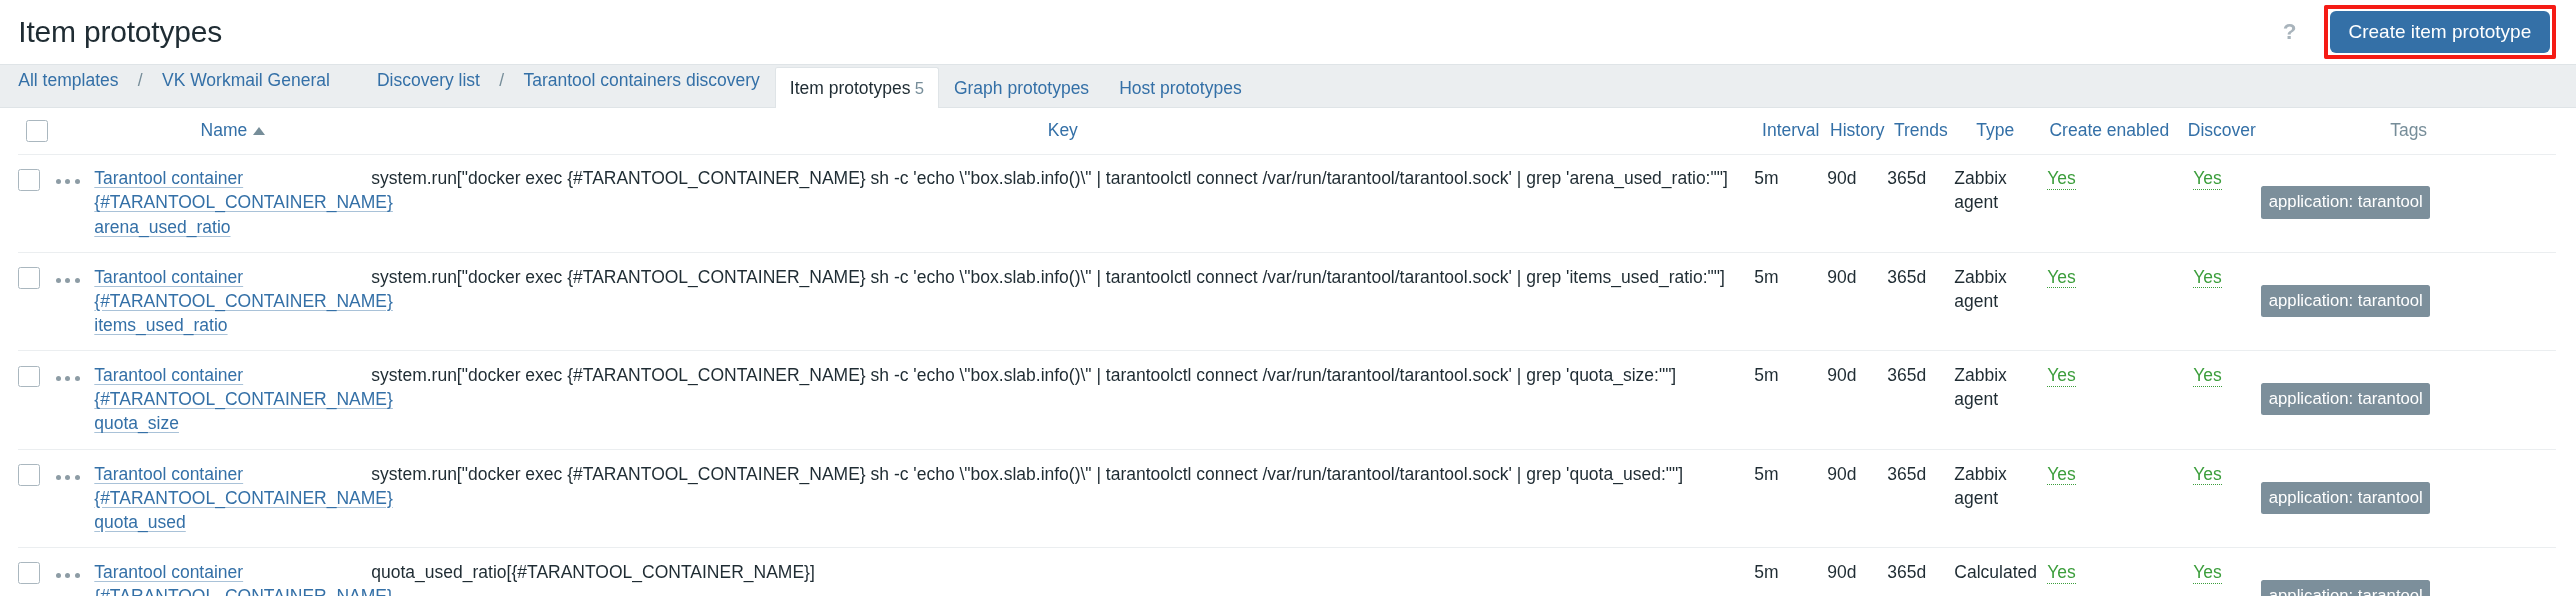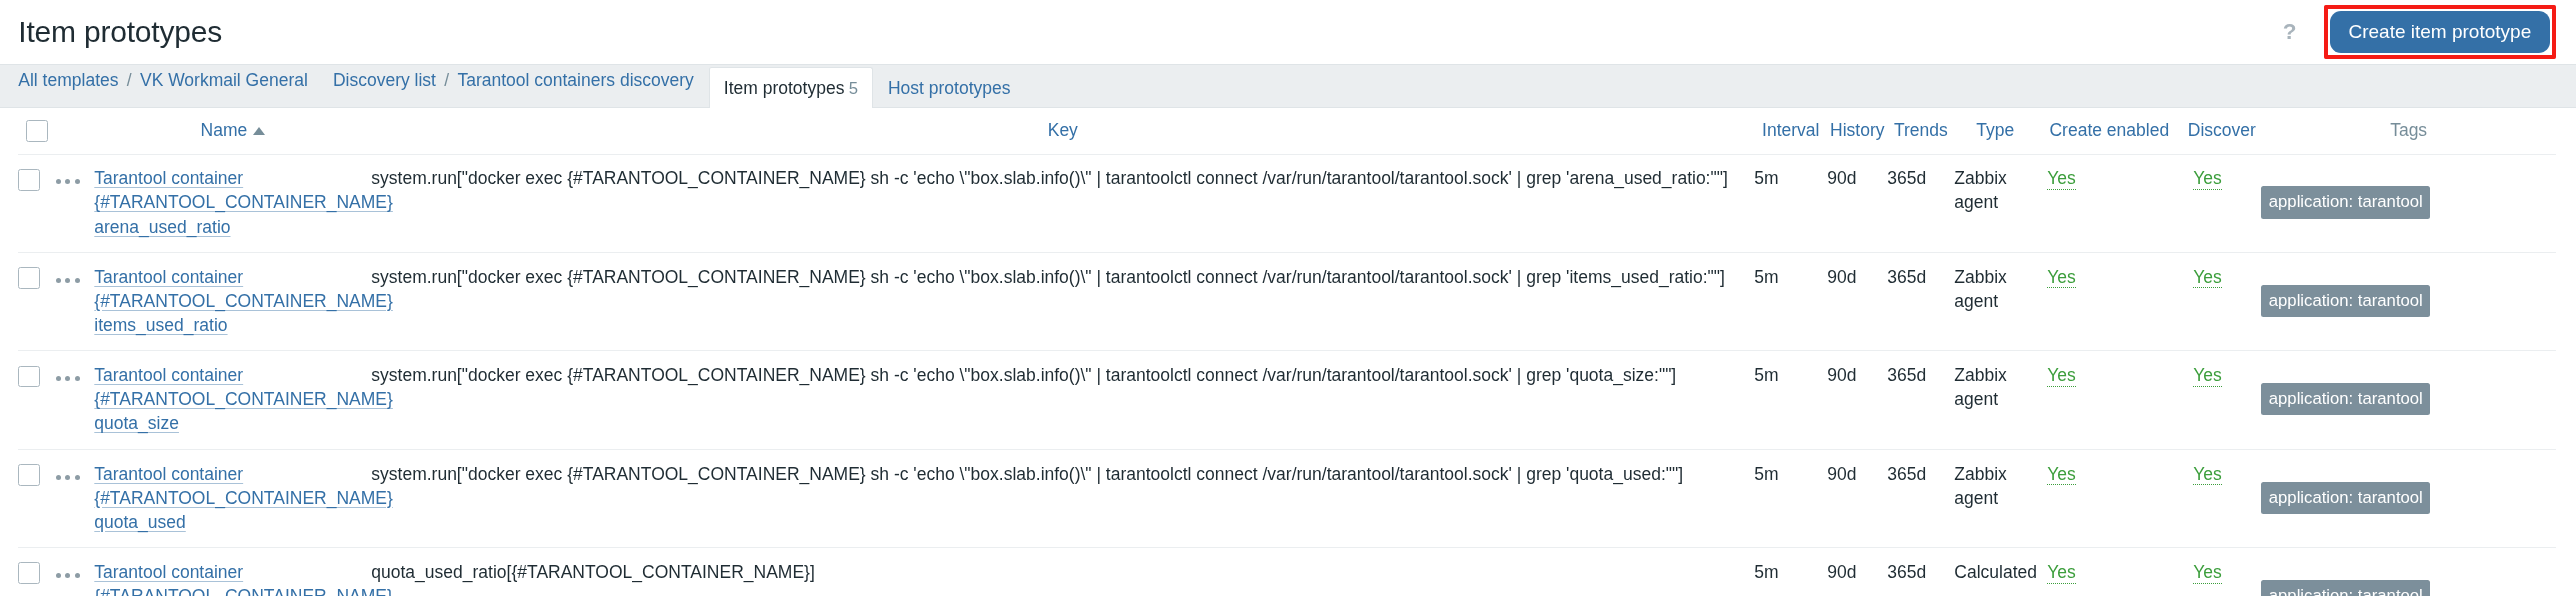--- a/index.html
+++ b/index.html
@@ -48,38 +48,38 @@
     display: inline-flex;
   }
   .btn-primary {
     background: #3470a7;
     color: #ffffff;
     border: none;
     font-family: "Liberation Sans", sans-serif;
     font-size: 19px;
     line-height: 1;
     padding: 10.8px 18.3px 11.7px;
-    border-radius: 11px;
+    border-radius: 6px;
     cursor: pointer;
     white-space: nowrap;
   }
 
   
   .navbar {
     height: 44px;
     background: #ebeef0;
     border-top: 0.8px solid #dfe4e7;
     border-bottom: 0.8px solid #dfe4e7;
     display: flex; align-items: flex-end;
     padding-left: 18.3px;
     position: relative;
   }
   .crumbs {
     display: flex; align-items: center;
-    gap: 0px;
+    gap: 11px;
     height: 43px;
     padding-bottom: 10.8px;
   }
   .crumb {
     color: #3470a7;
     font-size: 17.5px;
     text-decoration: none;
     cursor: pointer;
     white-space: nowrap;
   }
@@ -243,20 +243,23 @@
       <span class="crumb">VK Workmail General</span>
       <span class="crumb-gap"></span>
       <span class="crumb">Discovery list</span>
       <span class="crumb-sep">/</span>
       <span class="crumb">Tarantool containers discovery</span>
     </div>
 
     <div class="tabs">
       <div class="tab active">
         <span>Item prototypes</span><span class="count">5</span>
+      </div>
+      <div class="tab">
+        <span>Graph prototypes</span>
       </div>
       <div class="tab">
         <span>Host prototypes</span>
       </div>
     </div>
   </div>
 
   <div class="table-area">
     <table class="list">
       <colgroup>

